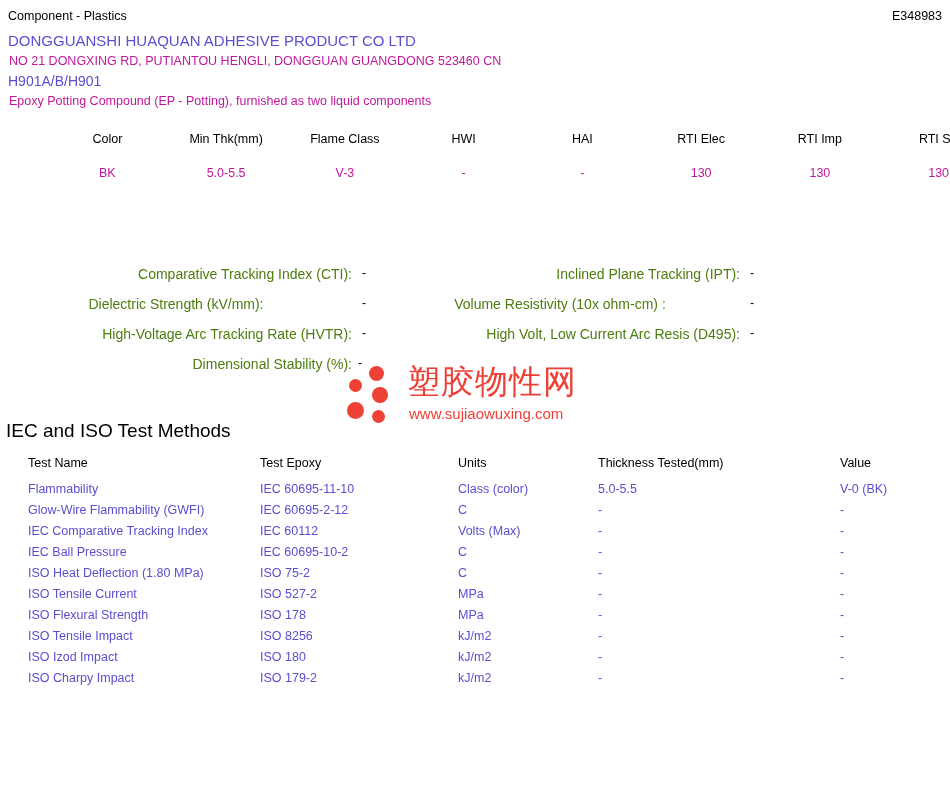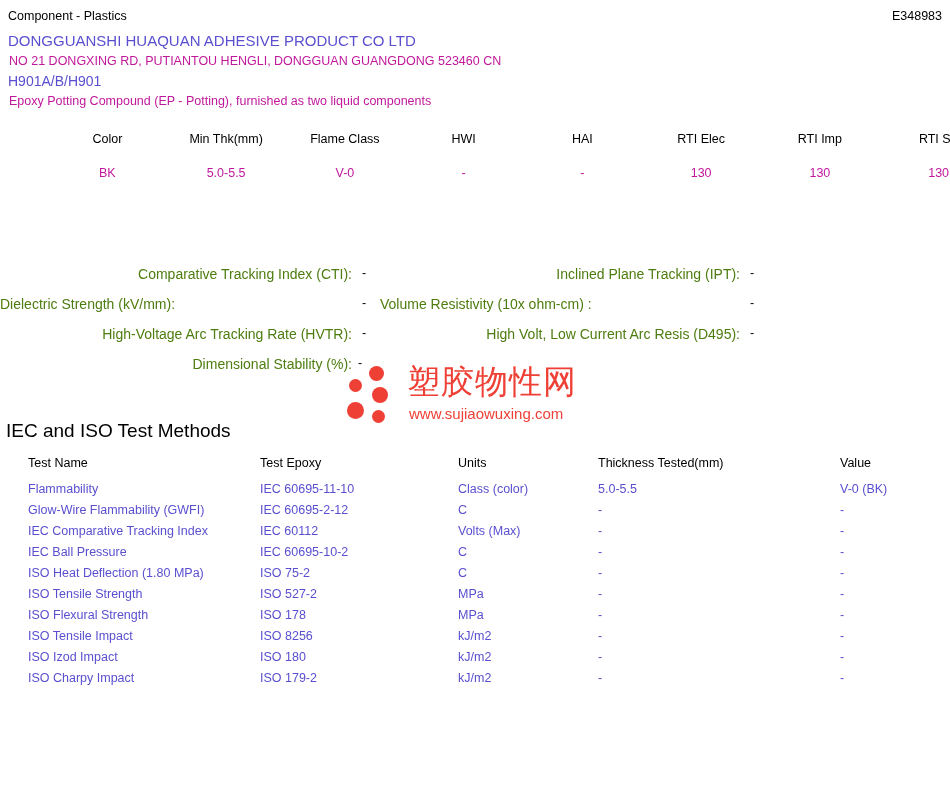--- a/index.html
+++ b/index.html
@@ -236,42 +236,42 @@
           <th>HAI</th>
           <th>RTI Elec</th>
           <th>RTI Imp</th>
           <th>RTI Str</th>
         </tr>
       </thead>
       <tbody>
         <tr>
           <td>BK</td>
           <td>5.0-5.5</td>
-          <td>V-0</td>
+          <td>V-3</td>
           <td>-</td>
           <td>-</td>
           <td>130</td>
           <td>130</td>
           <td>130</td>
         </tr>
       </tbody>
     </table>
   </div>
 
   <div class="midblock">
     <div class="midrow">
       <span class="mlabel col-a-lbl" style="left:0;width:352px;">Comparative Tracking Index (CTI):</span>
       <span class="mval" style="left:362px;">-</span>
       <span class="mlabel" style="left:380px;width:360px;text-align:right;">Inclined Plane Tracking (IPT):</span>
       <span class="mval" style="left:750px;">-</span>
     </div>
     <div class="midrow">
-      <span class="mlabel" style="left:0;width:352px;text-align:left;">Dielectric Strength (kV/mm):</span>
+      <span class="mlabel" style="left:0;width:352px;text-align:center;">Dielectric Strength (kV/mm):</span>
       <span class="mval" style="left:362px;">-</span>
-      <span class="mlabel" style="left:380px;width:360px;text-align:left;">Volume Resistivity (10x ohm-cm) :</span>
+      <span class="mlabel" style="left:380px;width:360px;text-align:center;">Volume Resistivity (10x ohm-cm) :</span>
       <span class="mval" style="left:750px;">-</span>
     </div>
     <div class="midrow">
       <span class="mlabel" style="left:0;width:352px;text-align:right;">High-Voltage Arc Tracking Rate (HVTR):</span>
       <span class="mval" style="left:362px;">-</span>
       <span class="mlabel" style="left:380px;width:360px;text-align:right;">High Volt, Low Current Arc Resis (D495):</span>
       <span class="mval" style="left:750px;">-</span>
     </div>
     <div class="midrow">
       <span class="mlabel" style="left:0;width:352px;text-align:right;">Dimensional Stability (%):</span>
@@ -349,21 +349,21 @@
         <tr>
           <td></td>
           <td>ISO Heat Deflection (1.80 MPa)</td>
           <td>ISO 75-2</td>
           <td>C</td>
           <td>-</td>
           <td>-</td>
         </tr>
         <tr>
           <td></td>
-          <td>ISO Tensile Strength</td>
+          <td>ISO Tensile Current</td>
           <td>ISO 527-2</td>
           <td>MPa</td>
           <td>-</td>
           <td>-</td>
         </tr>
         <tr>
           <td></td>
           <td>ISO Flexural Strength</td>
           <td>ISO 178</td>
           <td>MPa</td>

